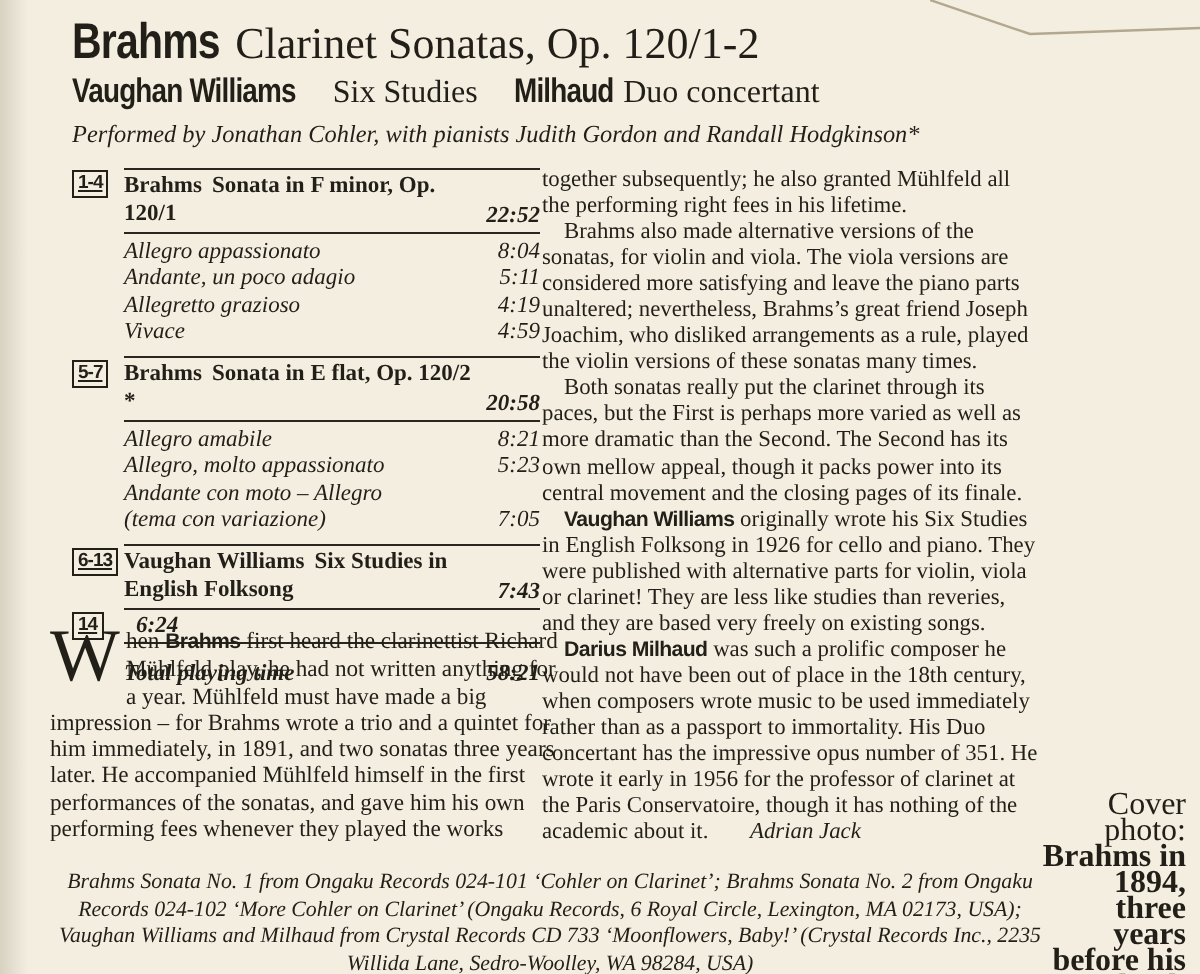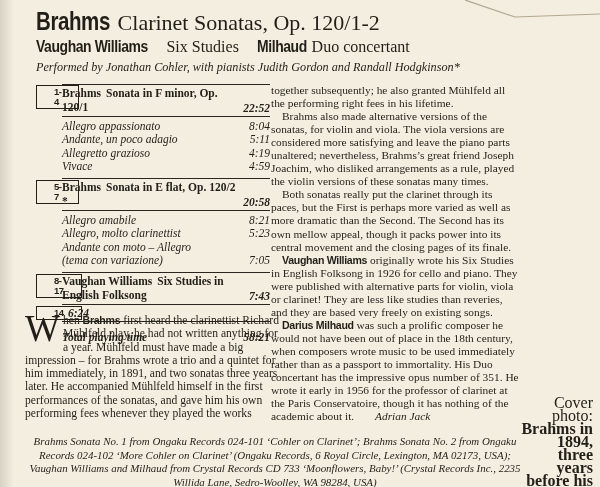--- a/index.html
+++ b/index.html
@@ -44,22 +44,23 @@
   .tracklist{position:absolute;left:36px;top:84px;width:234px;font-size:11.5px;}
   .section{display:flex;}
   .tno-col{width:26px;flex:0 0 26px;padding-top:1px;}
   .tno{
     display:inline-block;
     border:1.4px solid var(--ink);
     font-family:"Liberation Sans", sans-serif;
     font-weight:bold;
     font-size:9.5px;line-height:10px;
     letter-spacing:-.5px;
-    padding:1px 17px;
+    padding:1px 2px;
     background:var(--paper);
+    text-decoration:underline;
   }
   .sec-body{flex:1;min-width:0;}
   .sec-head{
     display:flex;align-items:flex-end;
     border-bottom:1.4px solid var(--rule);
     padding:2px 0 2px 0;
     font-weight:bold;
   }
   .section:first-child .sec-head{border-top:1.4px solid var(--rule);}
   .sec-title{flex:1;line-height:13.5px;}
@@ -173,38 +174,38 @@
         <div class="sec-head">
           <span class="sec-title"><span class="cname">Brahms</span><span>Sonata in E flat, Op. 120/2 *</span></span>
           <span class="sec-time">20:58</span>
         </div>
         <div class="movements">
           <div class="mrow">
               <span class="mname">Allegro amabile</span>
               <span>8:21</span>
             </div>
           <div class="mrow">
-              <span class="mname">Allegro, molto clarinettist</span>
+              <span class="mname">Allegro, molto appassionato</span>
               <span>5:23</span>
             </div>
           <div class="mrow">
               <span class="mname">Andante con moto – Allegro</span>
               <span></span>
             </div>
           <div class="mrow">
               <span class="mname">(tema con variazione)</span>
               <span>7:05</span>
             </div>
         </div>
       </div>
     </div>
 
     <div class="section">
       <div class="tno-col">
-        <span class="tno">8-17</span>
+        <span class="tno">6-13</span>
       </div>
       <div class="sec-body">
         <div class="sec-head">
           <span class="sec-title"><span class="cname">Vaughan Williams</span><span>Six Studies in English Folksong</span></span>
           <span class="sec-time">7:43</span>
         </div>
       </div>
     </div>
 
     <div class="section">

